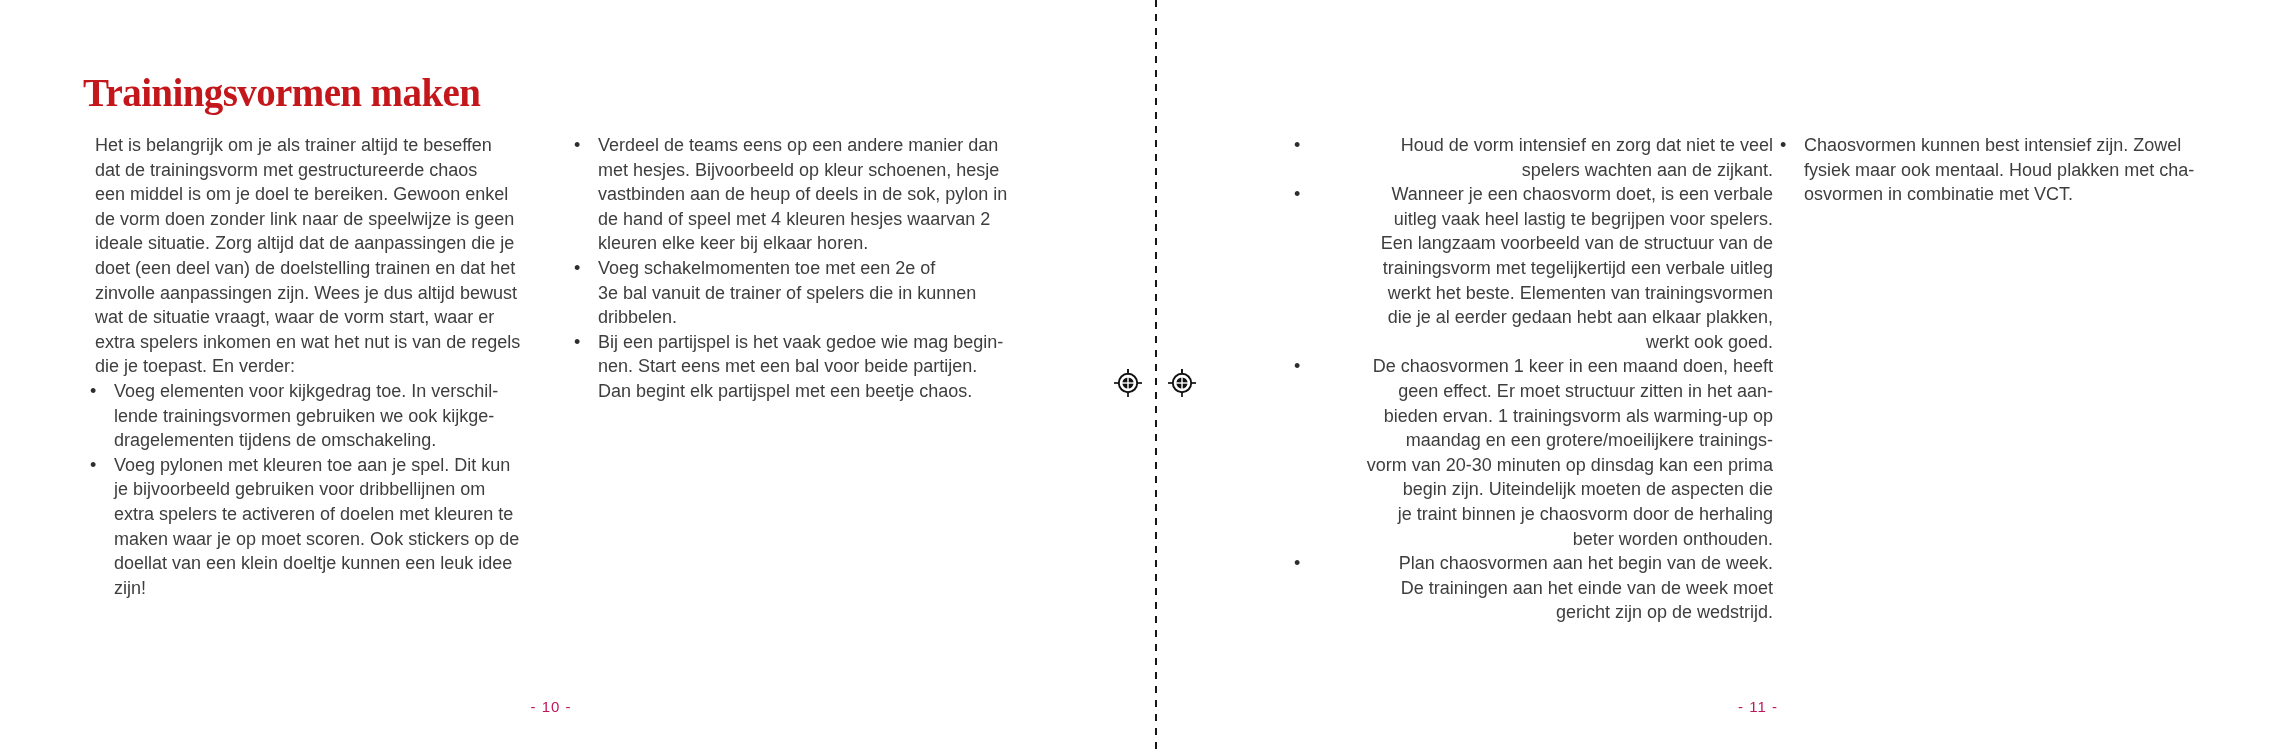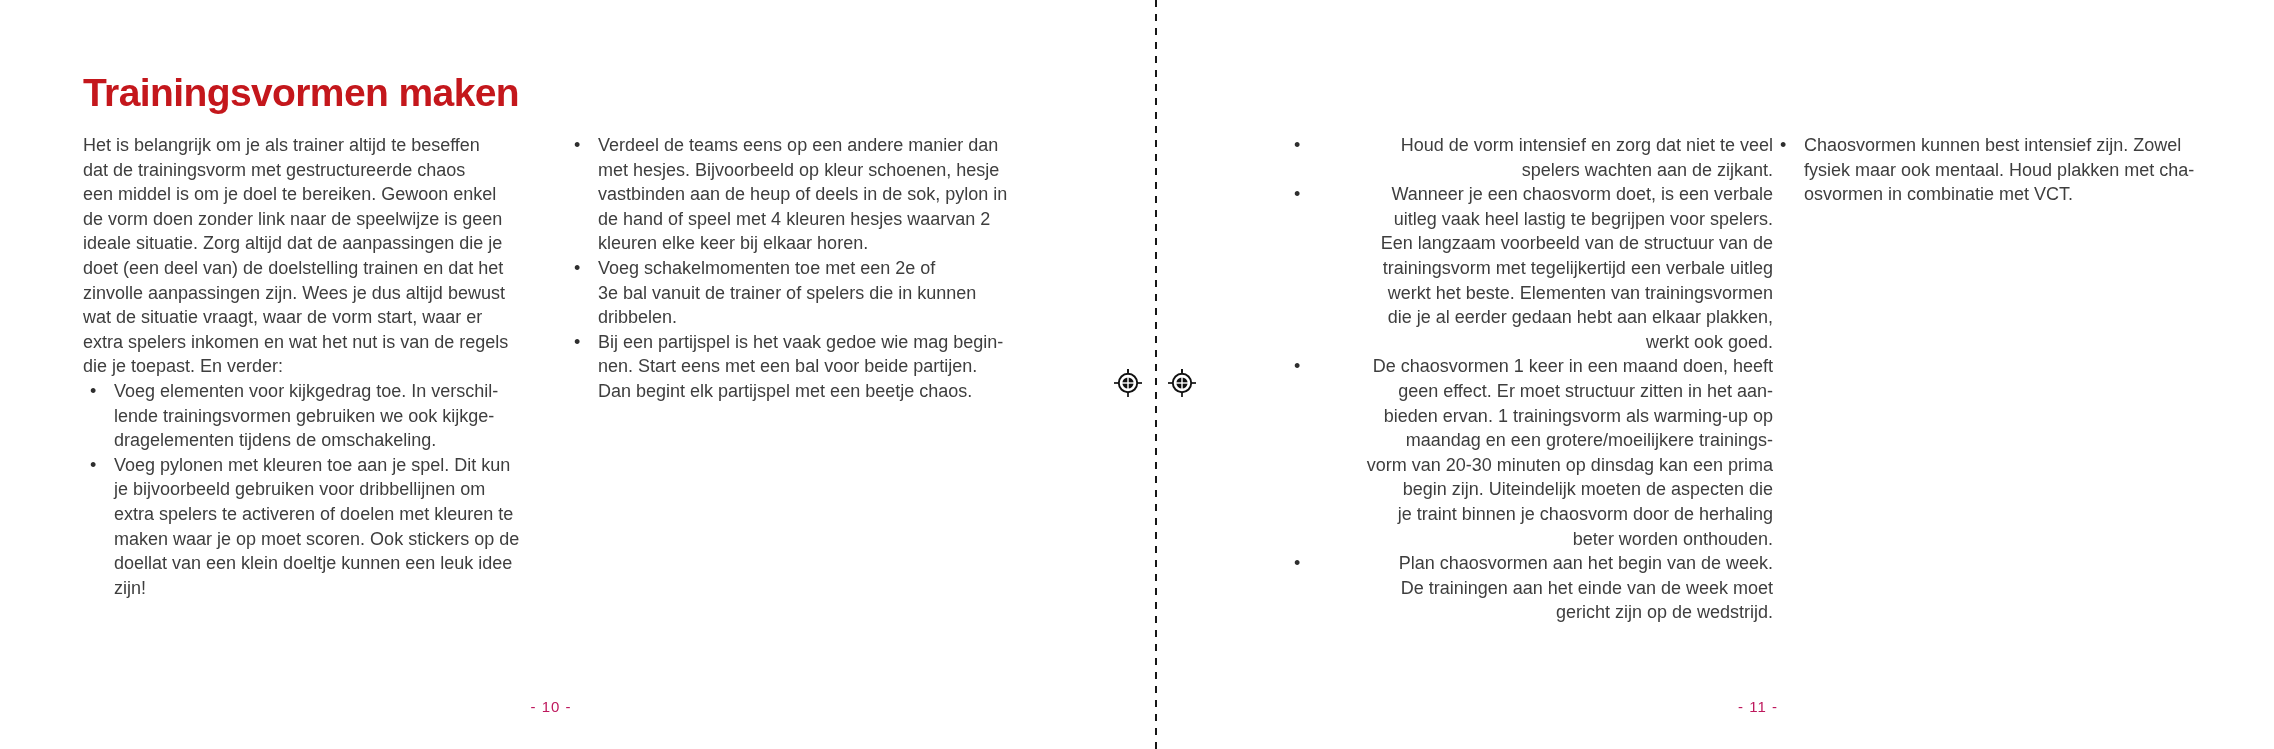--- a/index.html
+++ b/index.html
@@ -27,21 +27,21 @@
     top: 133px;
     font-size: 18px;
     line-height: 24.6px;
     color: #3e3e3e;
   }
   .col-1 { left: 83px;  width: 482px; }
   .col-2 { left: 567px; width: 486px; }
   .col-3 { left: 1287px; width: 486px; text-align: right; }
   .col-4 { left: 1773px; width: 480px; }
 
-  .text { white-space: pre-line; }
+  .text { white-space: pre-line; margin-left: 12px; }
 
   .bullet-item {
     position: relative;
     padding-left: 31px;
     white-space: pre-line;
   }
   .bullet-item::before {
     content: "\2022";
     position: absolute;
     left: 7px; top: 0;
@@ -72,21 +72,21 @@
     letter-spacing: 1px;
   }
   .page-number-left  { left: 481px; }
   .page-number-right { left: 1688px; }
 </style>
 </head>
 <body>
 
 <div class="spread">
 
-  <h1 class="page-title" style="color:#c4171c;">Trainingsvormen maken</h1>
+  <h1 class="page-title" style="color:#c4171c;font-family:Liberation Serif, serif;">Trainingsvormen maken</h1>
 
   <div class="col col-1">
     <div class="text">Het is belangrijk om je als trainer altijd te beseffen
 dat de trainingsvorm met gestructureerde chaos
 een middel is om je doel te bereiken. Gewoon enkel
 de vorm doen zonder link naar de speelwijze is geen
 ideale situatie. Zorg altijd dat de aanpassingen die je
 doet (een deel van) de doelstelling trainen en dat het
 zinvolle aanpassingen zijn. Wees je dus altijd bewust
 wat de situatie vraagt, waar de vorm start, waar er

